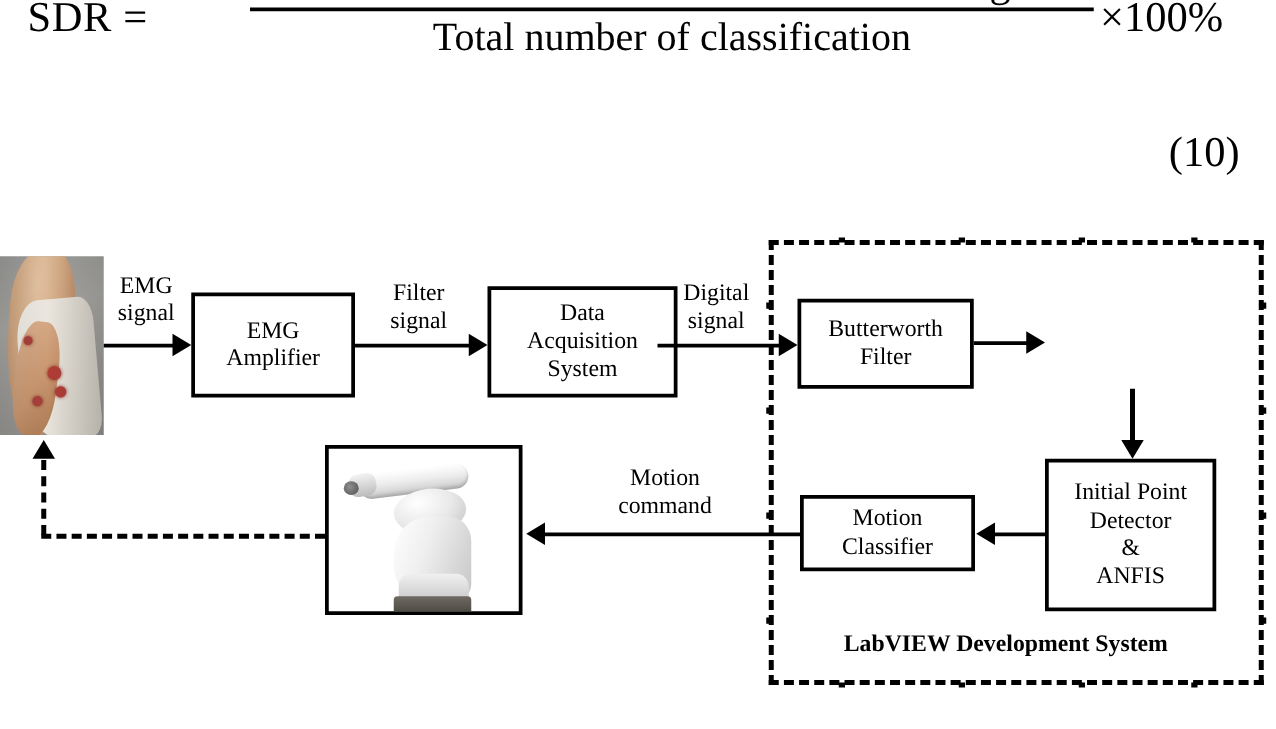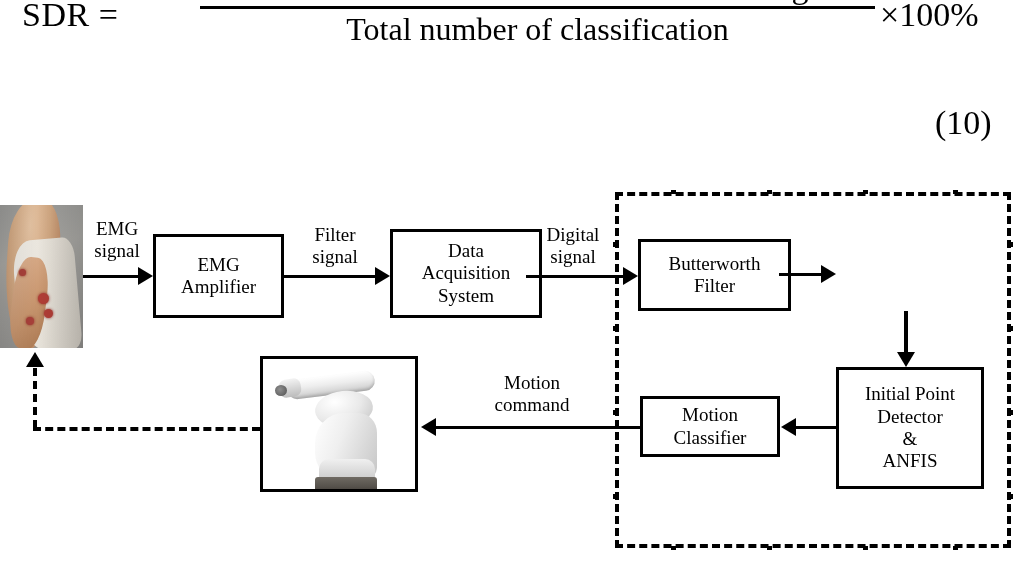--- a/index.html
+++ b/index.html
@@ -166,20 +166,21 @@
     <span class="dd" style="left:-6px;top:46px;width:4px;height:5px;"></span>
     <span class="dd" style="left:-6px;top:130px;width:4px;height:5px;"></span>
     <span class="dd" style="left:-6px;top:214px;width:4px;height:5px;"></span>
     <span class="dd" style="left:-6px;top:298px;width:4px;height:5px;"></span>
     <span class="dd" style="right:-6px;top:46px;width:4px;height:5px;"></span>
     <span class="dd" style="right:-6px;top:130px;width:4px;height:5px;"></span>
     <span class="dd" style="right:-6px;top:214px;width:4px;height:5px;"></span>
     <span class="dd" style="right:-6px;top:298px;width:4px;height:5px;"></span>
   </div>
 
+  <div id="labview-caption" style="left:675px;top:505px;">LabVIEW Development System</div>
 
   <div id="arm-photo">
     <div class="skin"></div>
     <div class="sleeve"></div>
     <div class="forearm"></div>
     <div class="electrode e1"></div>
     <div class="electrode e2"></div>
     <div class="electrode e3"></div>
     <div class="electrode e4"></div>
     <div class="shade"></div>
@@ -201,27 +202,27 @@
     <span style="white-space: pre-line;">EMG
 Amplifier</span>
   </div>
 
   <div class="box" style="left:390px;top:229px;width:152px;height:89px;">
     <span style="white-space: pre-line;">Data
 Acquisition
 System</span>
   </div>
 
-  <div class="box" style="left:638px;top:239px;width:153px;height:72px;">
+  <div class="box" style="left:638px;top:239px;width:141px;height:72px;">
     <span style="white-space: pre-line;">Butterworth
 Filter</span>
   </div>
 
 
-  <div class="box" style="left:836px;top:367px;width:148px;height:122px;">
+  <div class="box" style="left:836px;top:367px;width:137px;height:122px;">
     <span style="white-space: pre-line;">Initial Point
 Detector
 &amp;
 ANFIS</span>
   </div>
 
   <div class="box" style="left:640px;top:396px;width:140px;height:61px;">
     <span style="white-space: pre-line;">Motion
 Classifier</span>
   </div>

